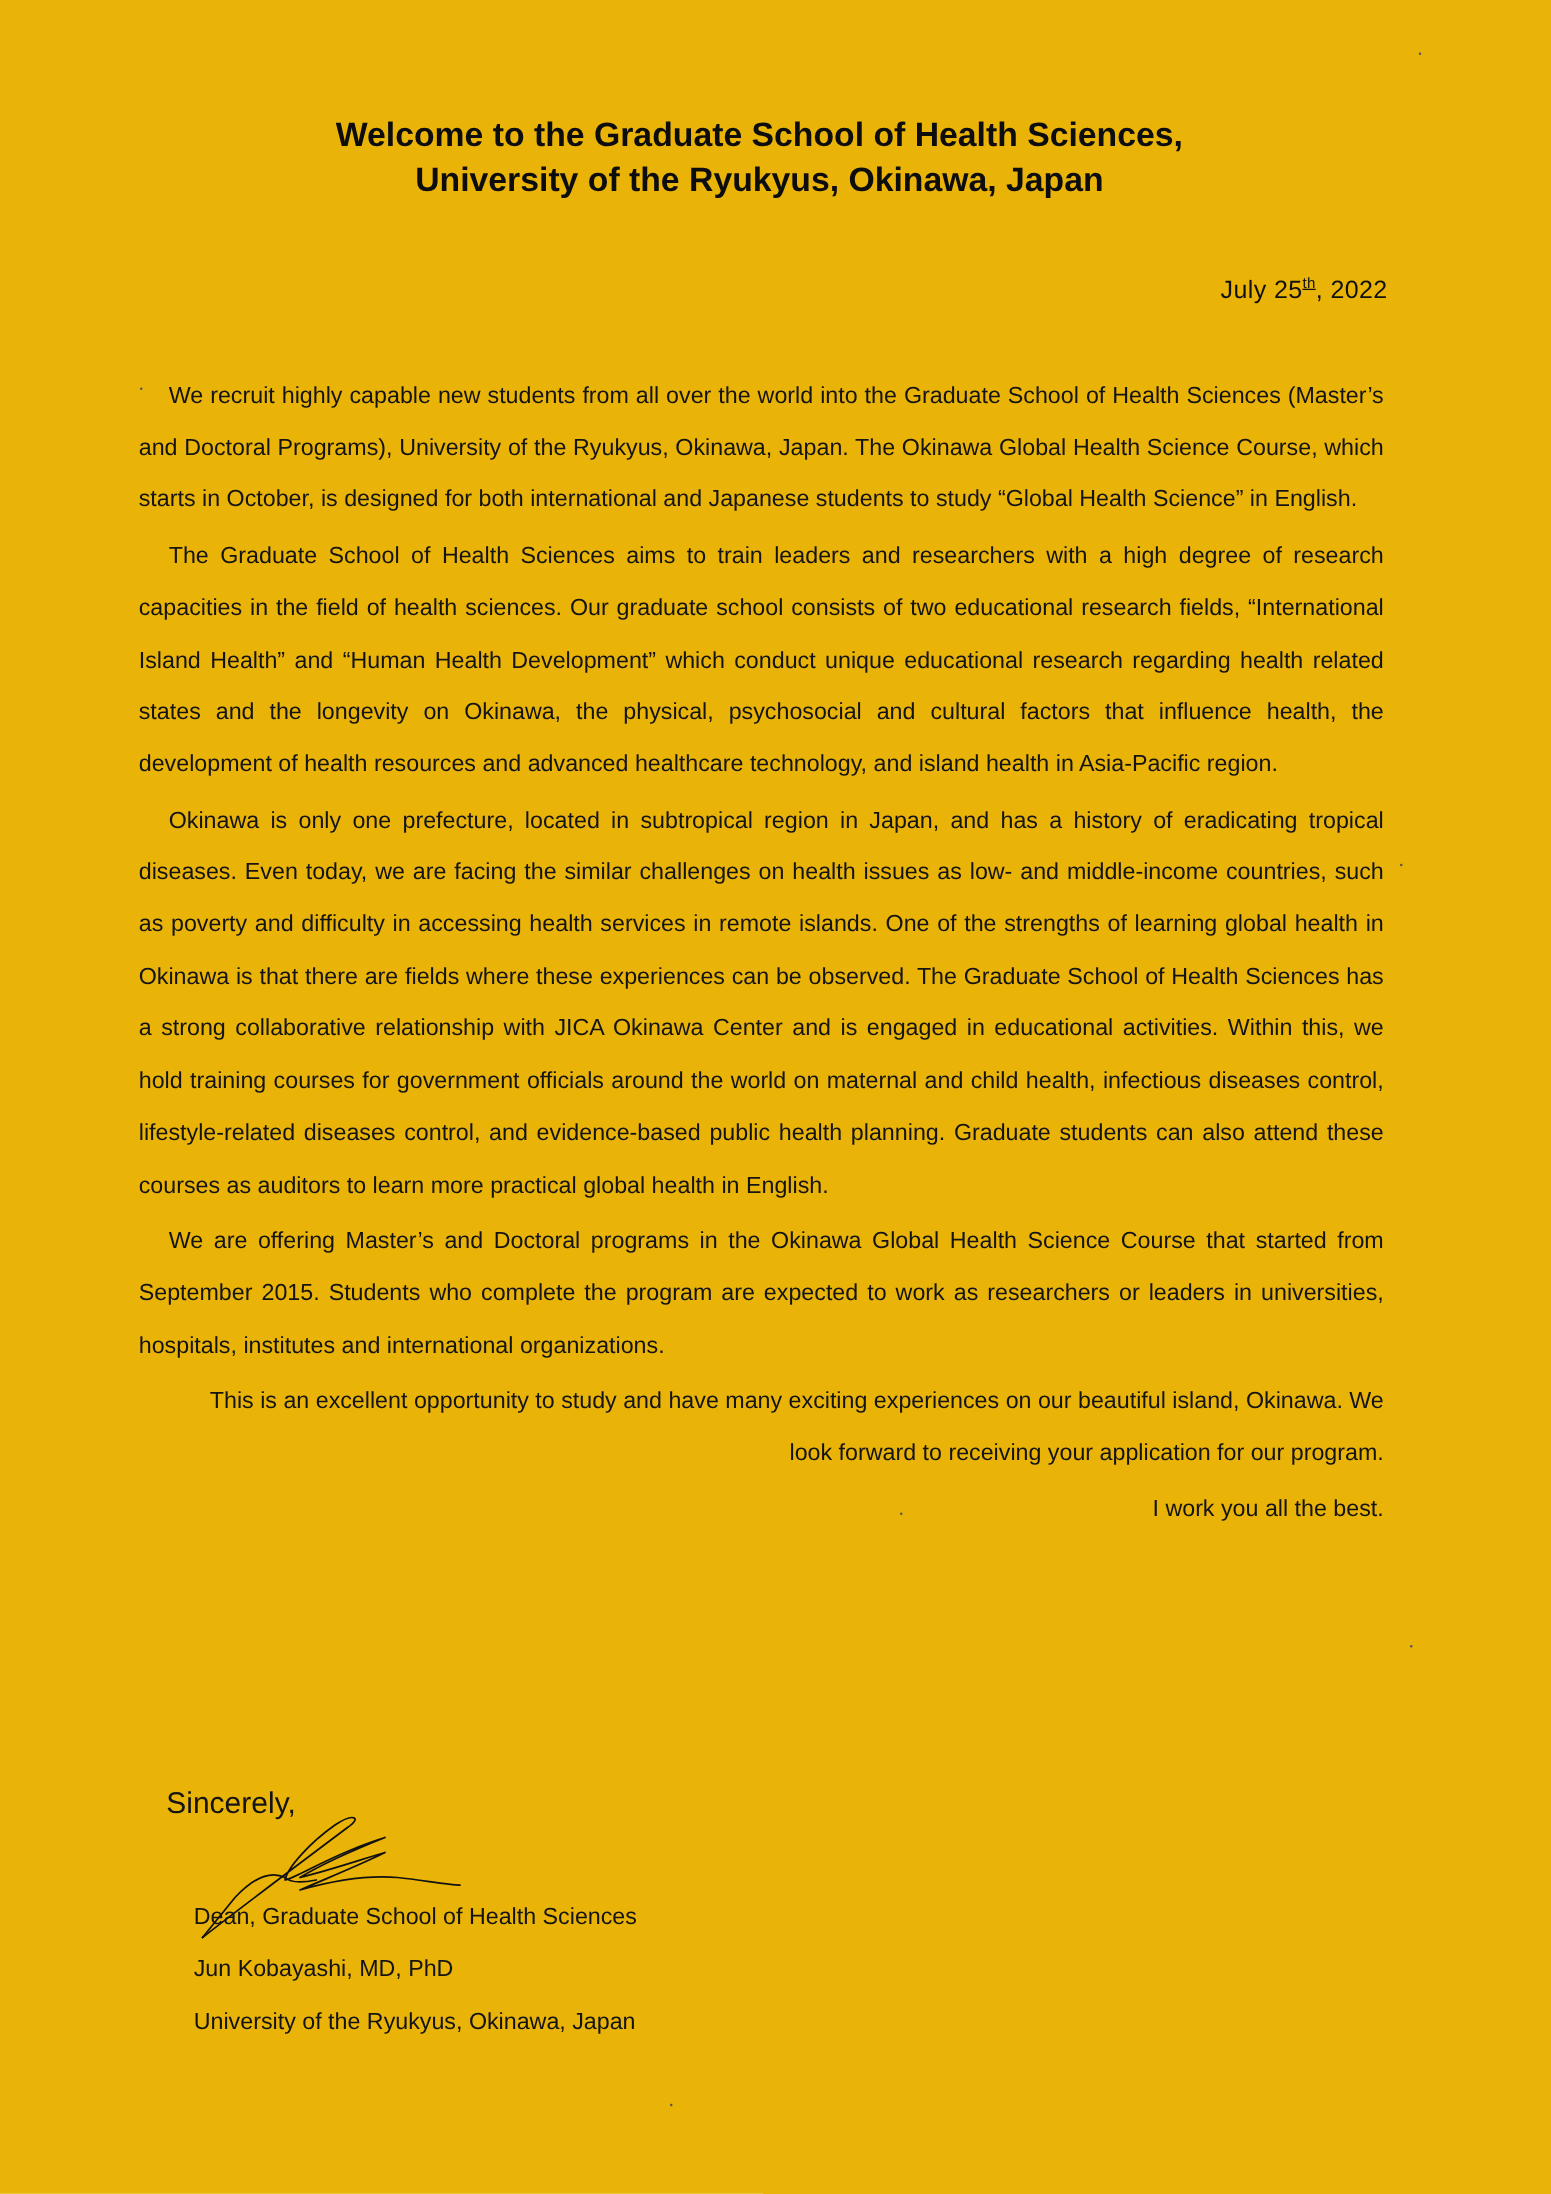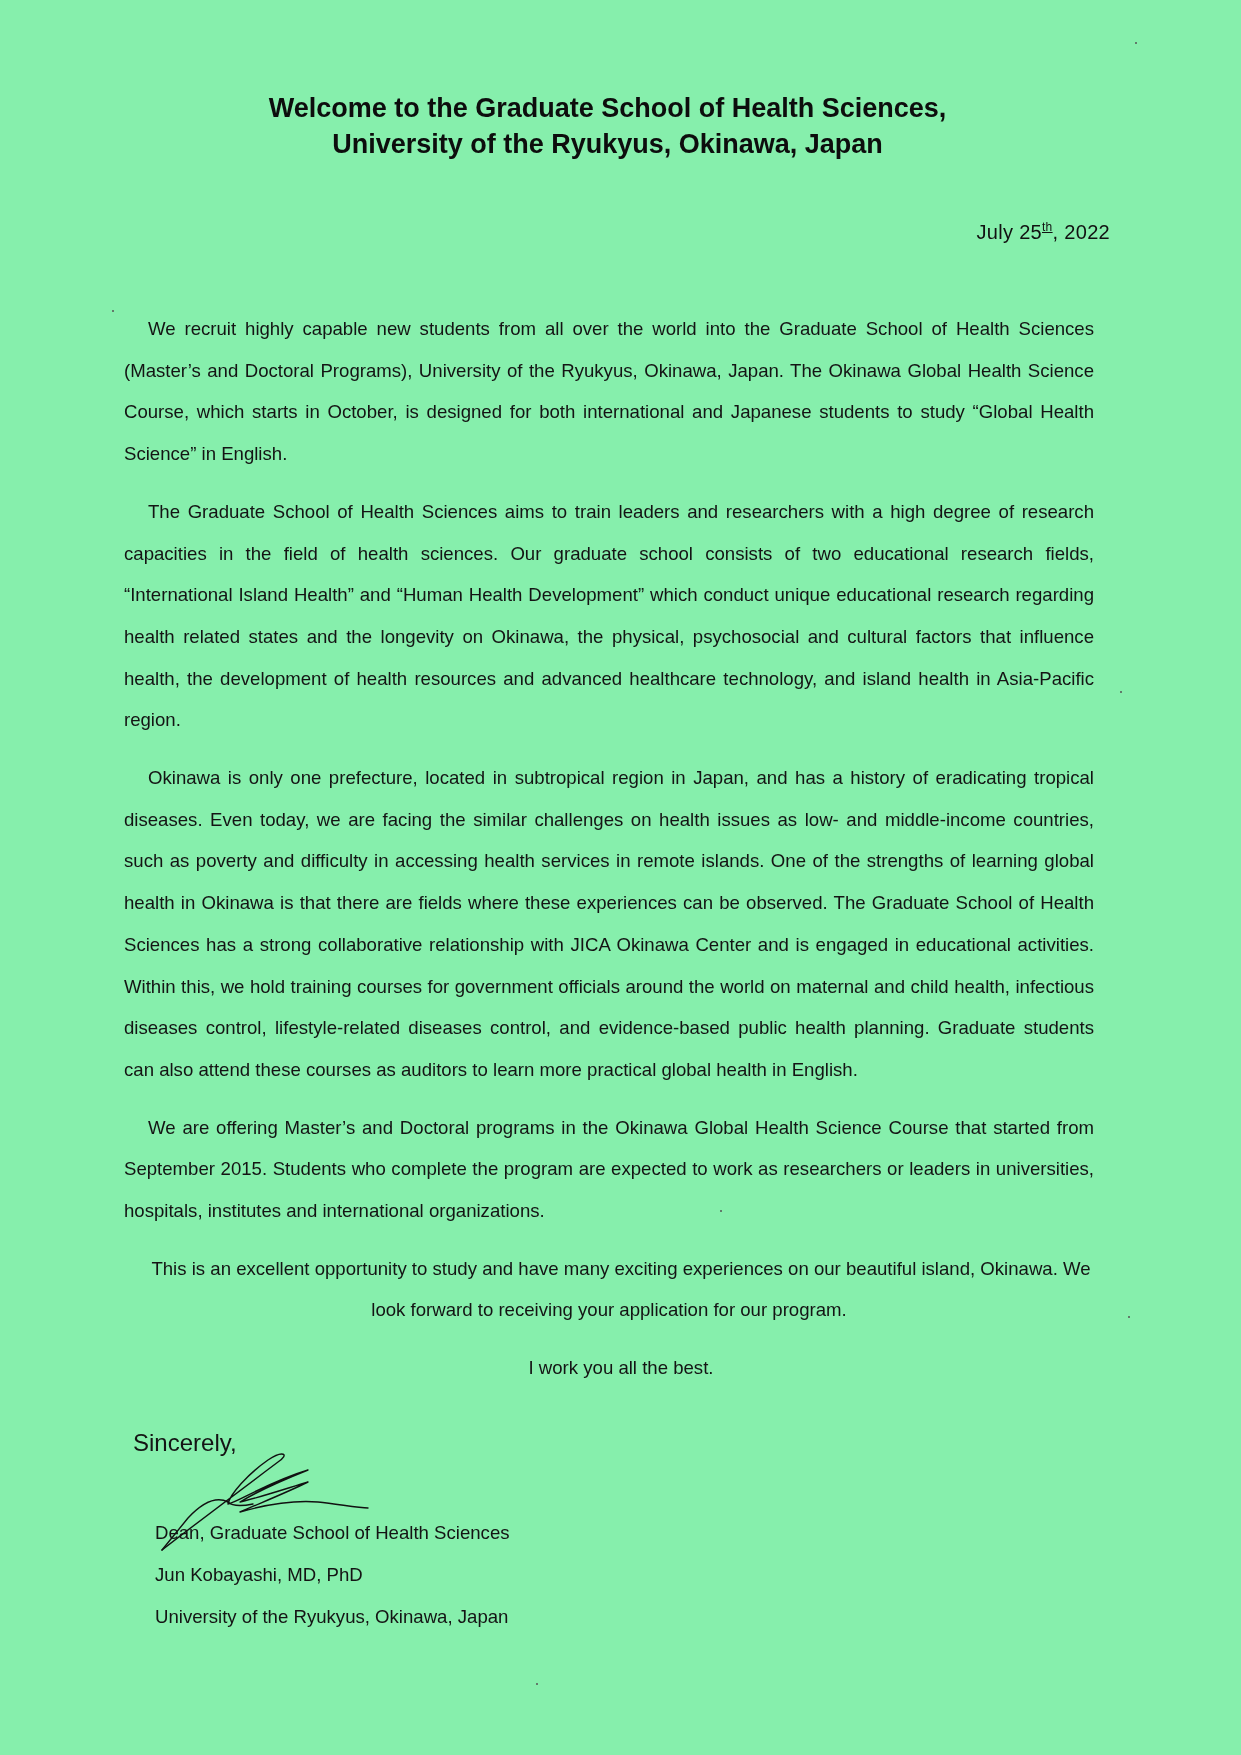--- a/index.html
+++ b/index.html
@@ -13,21 +13,21 @@
       position: relative;
       overflow: hidden;
       font-family: "Liberation Sans", sans-serif;
       color: #111111;
     }
     .page {
       position: absolute;
       left: 0; top: 0;
       width: 1241px;
       height: 1755px;
-      background: #86efac;
+      background: #eab308;
     }
     .title {
       position: absolute;
       left: 0;
       top: 90px;
       width: 1215px;
       text-align: center;
       font-family: "Liberation Sans", sans-serif;
       font-weight: bold;
       font-size: 27px;
@@ -54,26 +54,26 @@
     .body-text {
       position: absolute;
       left: 108px;
       top: 292px;
       width: 1002px;
       font-size: 18.6px;
       line-height: 41.7px;
       color: #141414;
     }
     .body-text p {
-      margin: 16px;
+      margin: 3px;
       text-align: justify;
       text-indent: 24px;
     }
     .body-text p.closing {
-      text-align: center;
+      text-align: right;
     }
     .sincerely {
       position: absolute;
       left: 133px;
       top: 1430px;
       font-size: 24px;
       line-height: 26px;
       color: #141414;
     }
     .sig-block {

